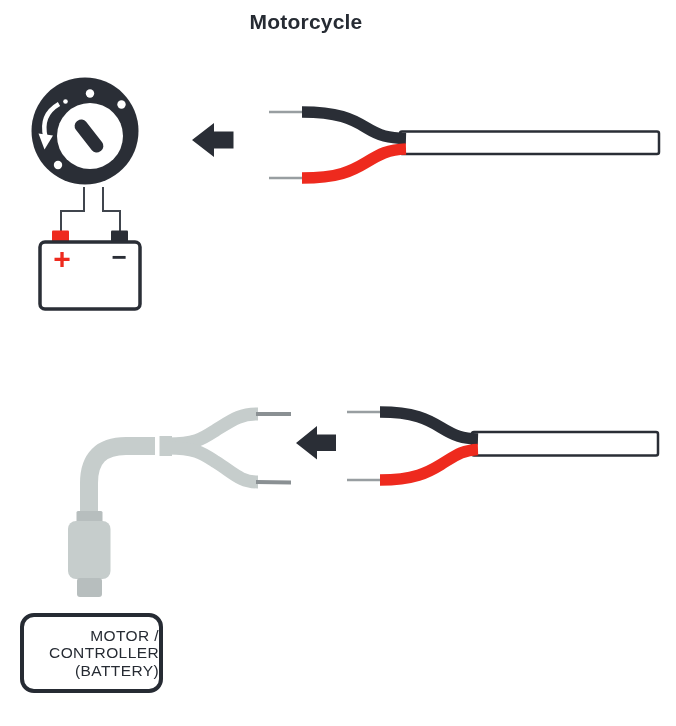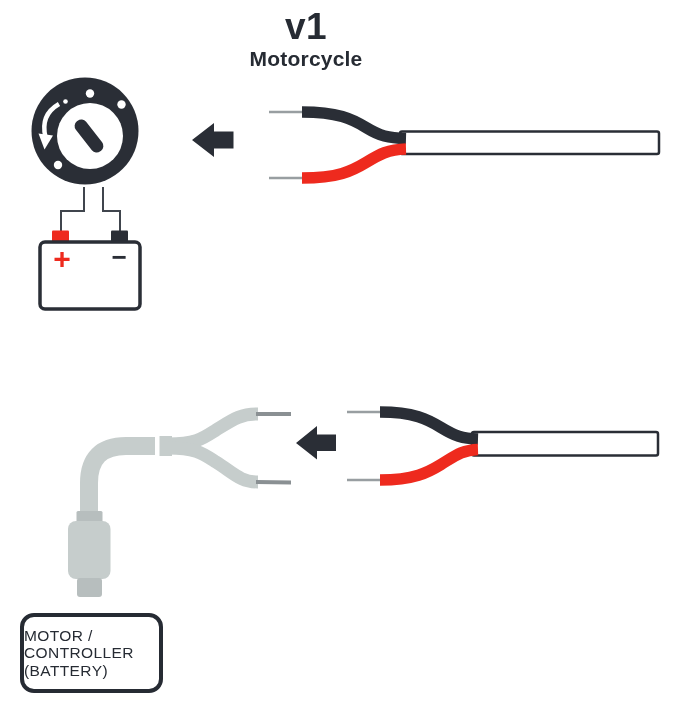--- a/index.html
+++ b/index.html
@@ -18,32 +18,31 @@
   }
   .title-block .subtitle{
     font-size:21px;font-weight:bold;letter-spacing:0.2px;margin-top:2px;color:#262b33;
   }
   #v1-title{left:226px;top:8px;width:160px;}
   #v2-title{left:228px;top:311px;width:160px;}
   .motor-box{
     position:absolute;left:20px;top:613px;width:143px;height:80px;
     box-sizing:border-box;border:4px solid #262b33;border-radius:14px;
     background:#ffffff;
-    display:flex;flex-direction:column;align-items:flex-start;justify-content:center;
+    display:flex;flex-direction:column;align-items:flex-end;justify-content:center;
     font-size:15.5px;line-height:17.5px;letter-spacing:0.4px;
     color:#262b33;font-weight:400;text-align:center;
   }
 </style>
 </head>
 <body>
 
 <div class="canvas">
 
   <div class="title-block" id="v1-title">
-    <div class="version">v1</div>
     <div class="subtitle">Motorcycle</div>
   </div>
 
 
   <svg class="diagram-svg" viewBox="0 0 676 726">
 
     <g>
       <path d="M 84 187 L 84 211 L 61 211 L 61 231" fill="none" stroke="#40454d" stroke-width="2"></path>
       <path d="M 103 187 L 103 211 L 120 211 L 120 231" fill="none" stroke="#40454d" stroke-width="2"></path>
     </g>

